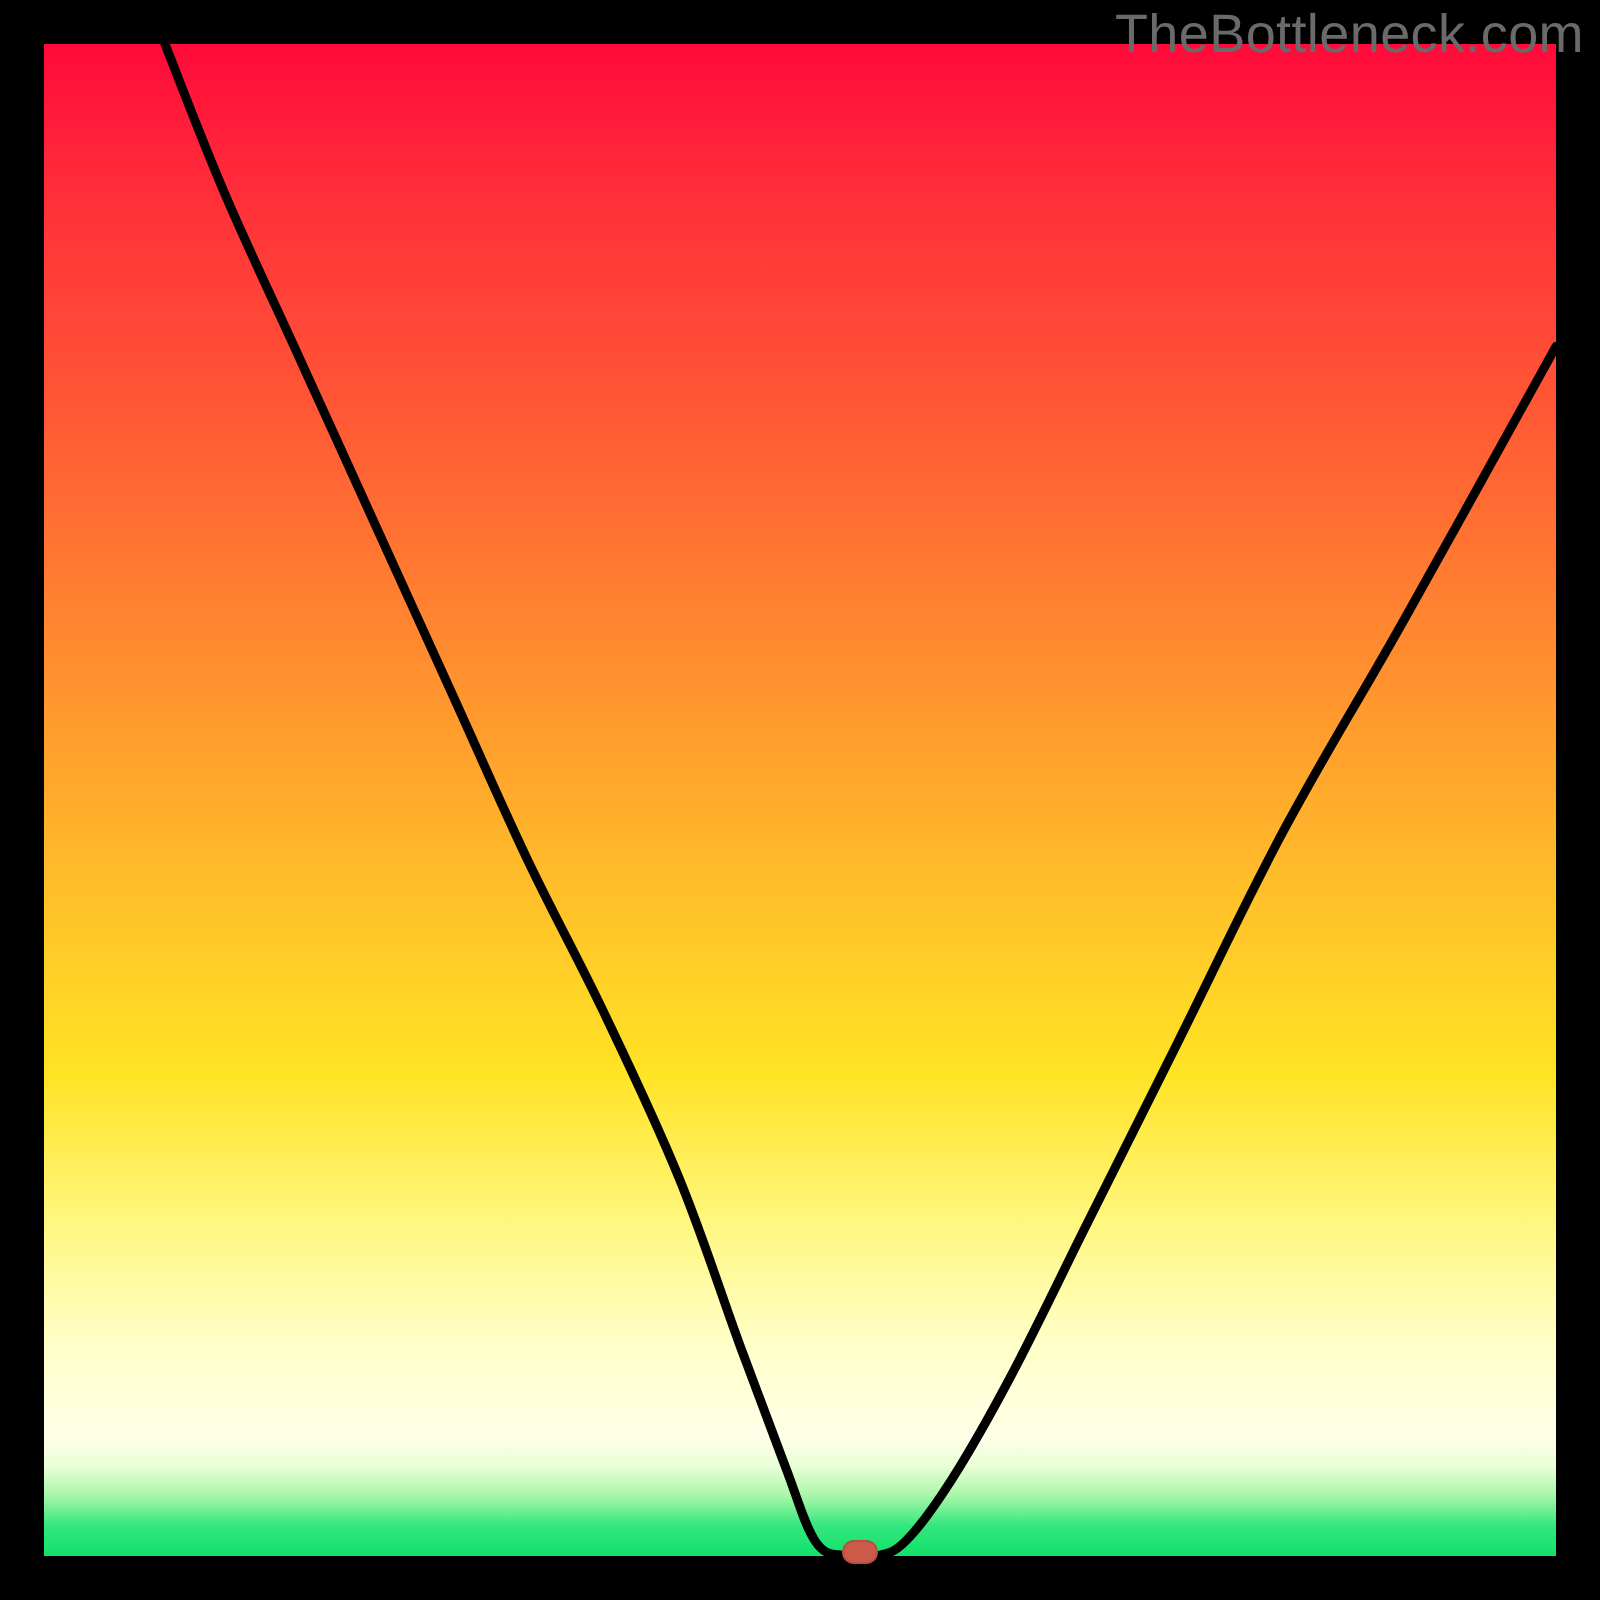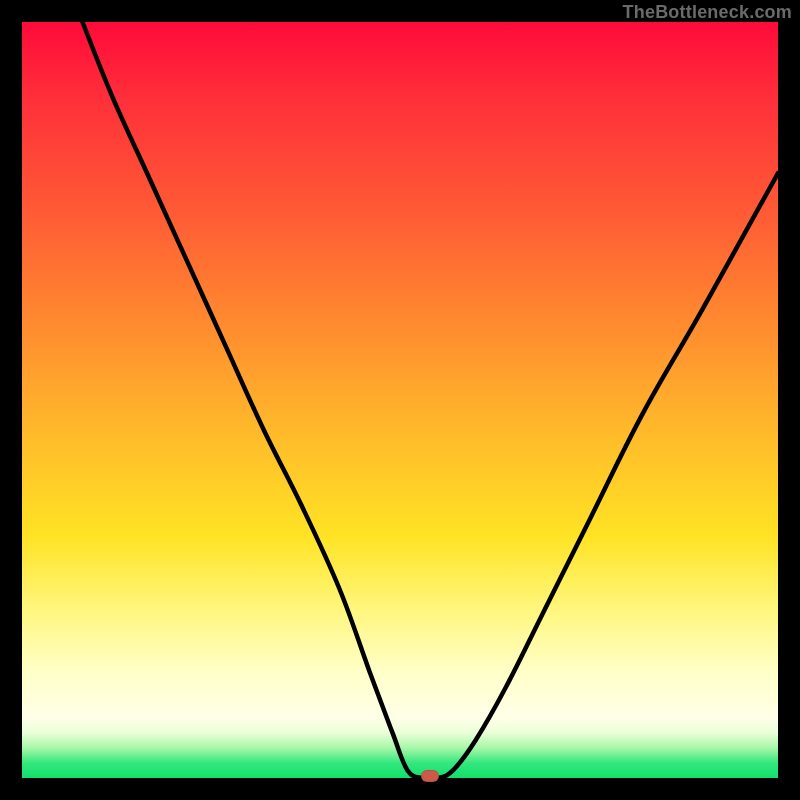--- a/index.html
+++ b/index.html
@@ -39,22 +39,22 @@
       #a8f7a8 96%,
       #34e77e 98%,
       #11e06a 100%
     );
   }
   .watermark {
     position: absolute;
     top: 2px;
     right: 8px;
     color: #6a6a6a;
-    font-size: 18px;
-    font-weight: 700;
+    font-size: 27px;
+    font-weight: 400;
     letter-spacing: 0.2px;
     user-select: none;
   }
   svg.curve {
     position: absolute;
     left: 0;
     top: 0;
     width: 756px;
     height: 756px;
     overflow: visible;

